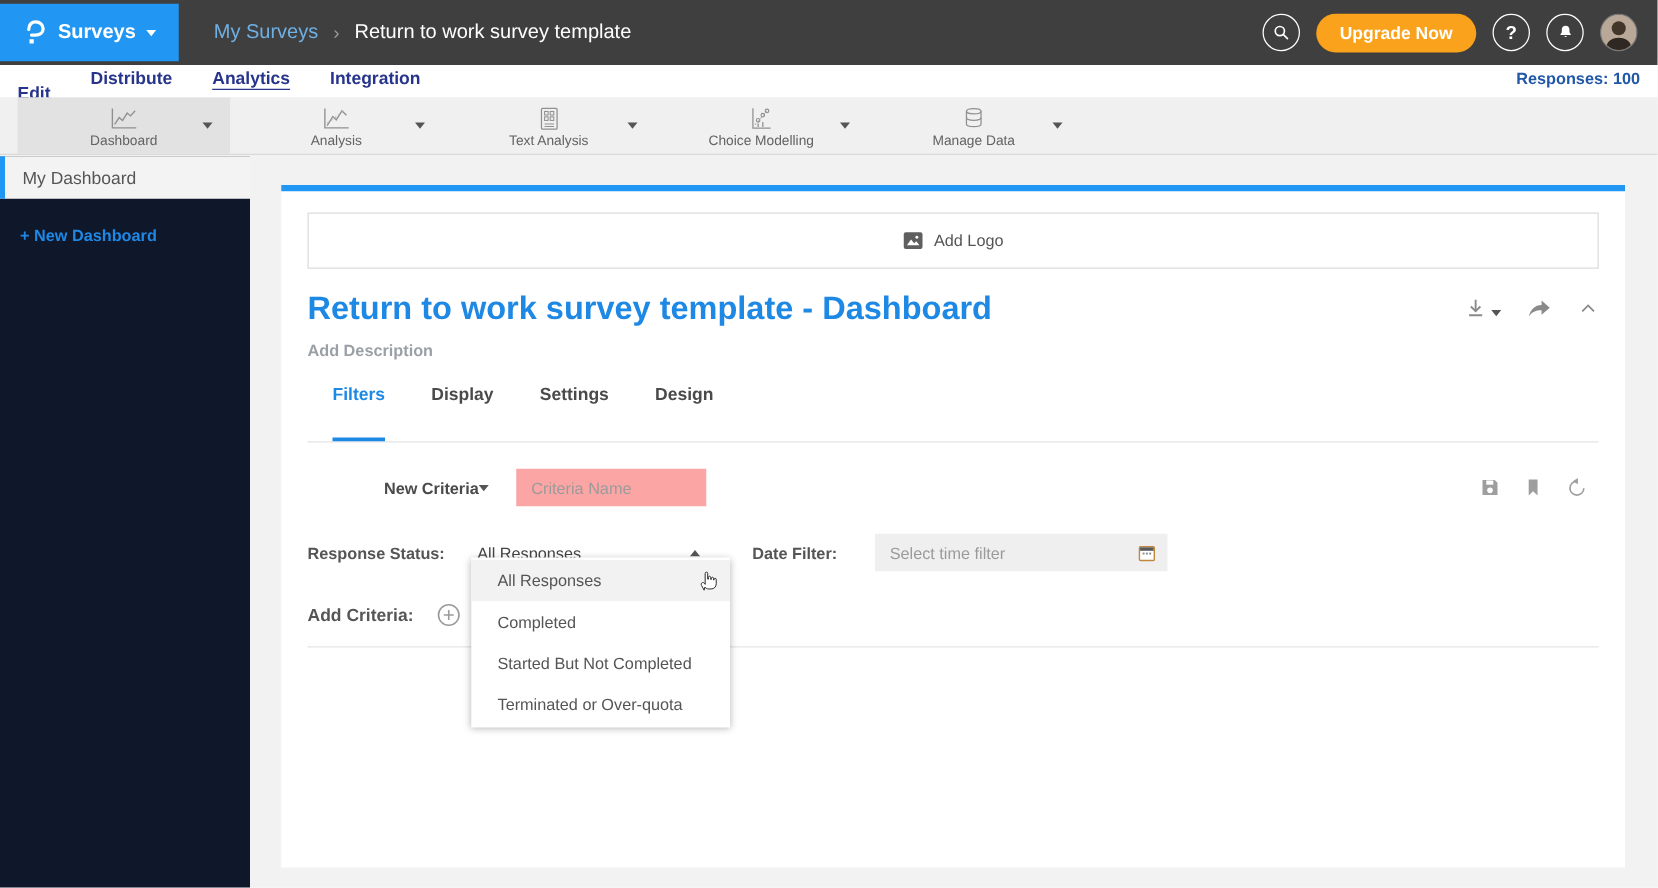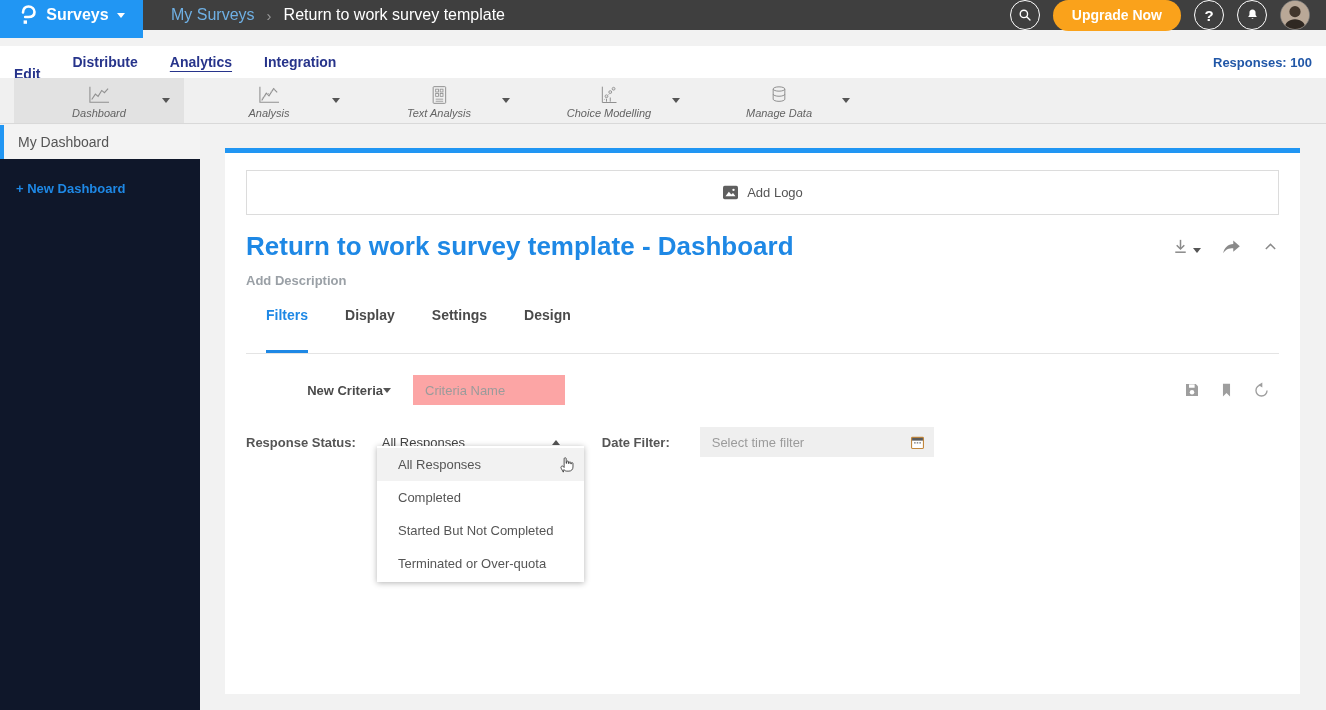--- a/index.html
+++ b/index.html
@@ -1,20 +1,20 @@
 <!DOCTYPE html>
 <html><head>
 <meta charset="utf-8">
 <style>
   * { margin:0; padding:0; box-sizing:border-box; }
   html,body { width:1326px; height:710px; overflow:hidden;
     font-family:"Liberation Sans", sans-serif; background:#f2f2f2; }
 
   
-  .header { position:absolute; left:0; top:0; width:1326px; height:30px;
+  .header { position:absolute; left:0; top:0; width:1326px; height:52px;
     background:#3f3f3f; display:flex; align-items:center; z-index:20; }
   .brand { width:143px; height:46px; background:#2196f3; display:flex;
     align-items:center; justify-content:center; gap:8px; cursor:pointer; }
   .brand-logo { width:20px; height:22px; }
   .brand-name { color:#fff; font-size:16px; font-weight:700; }
   .caret-down { width:0; height:0; border-left:4px solid transparent;
     border-right:4px solid transparent; border-top:5px solid #fff; }
   .breadcrumb { display:flex; align-items:flex-end; gap:12px; margin-left:28px; }
   .crumb-parent { color:#6fb0e4; font-size:16px; cursor:pointer; }
   .crumb-sep { color:#9a9a9a; font-size:15px; }
@@ -42,21 +42,21 @@
 
   
   .toolbar { position:absolute; left:0; top:78px; width:1326px; height:46px;
     background:#f0f0f0; border-bottom:1px solid #d9d9d9; display:flex;
     padding-left:14px; }
   .tool-item { width:170px; height:100%; position:relative; display:flex;
     flex-direction:column; align-items:center; justify-content:center;
     cursor:pointer; }
   .tool-item.active { background:#e2e2e2; }
   .tool-icon { height:20px; margin-top:2px; }
-  .tool-label { font-size:11px; color:#636363; margin-top:2px;font-style:italic; }
+  .tool-label { font-size:11px; color:#636363; margin-top:2px; }
   .tool-caret { position:absolute; right:14px; top:20px; width:0; height:0;
     border-left:4px solid transparent; border-right:4px solid transparent;
     border-top:5px solid #555; }
 
   
   .sidebar { position:absolute; left:0; top:125px; width:200px; height:585px;
     background:#0f172a; }
   .side-item { height:34px; background:#f3f3f3; border-left:4px solid #2196f3;
     display:flex; align-items:center; padding-left:14px; font-size:14px;
     color:#555; cursor:pointer; }
@@ -320,20 +320,30 @@
       <svg width="17" height="17" viewBox="0 0 20 20">
         <rect x="3" y="4" width="14" height="13" rx="1" fill="#fff" stroke="#c2873c" stroke-width="1.3"></rect>
         <rect x="3.6" y="4.6" width="12.8" height="3.2" fill="#5a5a5a"></rect>
         <rect x="6" y="9.5" width="1.8" height="1.8" fill="#8a8a8a"></rect>
         <rect x="9.1" y="9.5" width="1.8" height="1.8" fill="#8a8a8a"></rect>
         <rect x="12.2" y="9.5" width="1.8" height="1.8" fill="#8a8a8a"></rect>
       </svg>
     </div>
   </div>
 
+  <div class="add-criteria-row">
+    <span class="add-criteria-label">Add Criteria:</span>
+    <span class="plus-icon">
+      <svg width="20" height="20" viewBox="0 0 20 20">
+        <circle cx="10" cy="10" r="8.2" fill="none" stroke="#9b9b9b" stroke-width="1.3"></circle>
+        <line x1="10" y1="6" x2="10" y2="14" stroke="#9b9b9b" stroke-width="1.3"></line>
+        <line x1="6" y1="10" x2="14" y2="10" stroke="#9b9b9b" stroke-width="1.3"></line>
+      </svg>
+    </span>
+  </div>
 
   <div class="dropdown">
     <div class="dd-item hover">
       <span>All Responses</span>
       <svg class="cursor-glyph" width="17" height="19" viewBox="0 0 20 22">
         <path d="M7.4 20 L4.9 15.4 c-.5-.9-.2-1.9.6-2.4.7-.4 1.6-.2 2.1.5l.8 1V4.2 c0-.7.5-1.2 1.2-1.2 s1.2.5 1.2 1.2 v5.4 l.6.05 V8 c0-.6.5-1.1 1.1-1.1 s1.1.5 1.1 1.1 v1.8 l.6.06 v-1 c0-.6.5-1.05 1.05-1.05 s1.05.45 1.05 1.05 v1.5 l.5.05 v-.6 c0-.55.45-1 1-1 s1 .45 1 1 v4.1 c0 2.9-1.9 4.9-4.8 4.9 h-2.5 c-1.4 0-2.6-.7-3.3-1.8 z" fill="#fff" stroke="#222" stroke-width="0.9"></path>
       </svg>
     </div>
     <div class="dd-item">
       <span>Completed</span>

